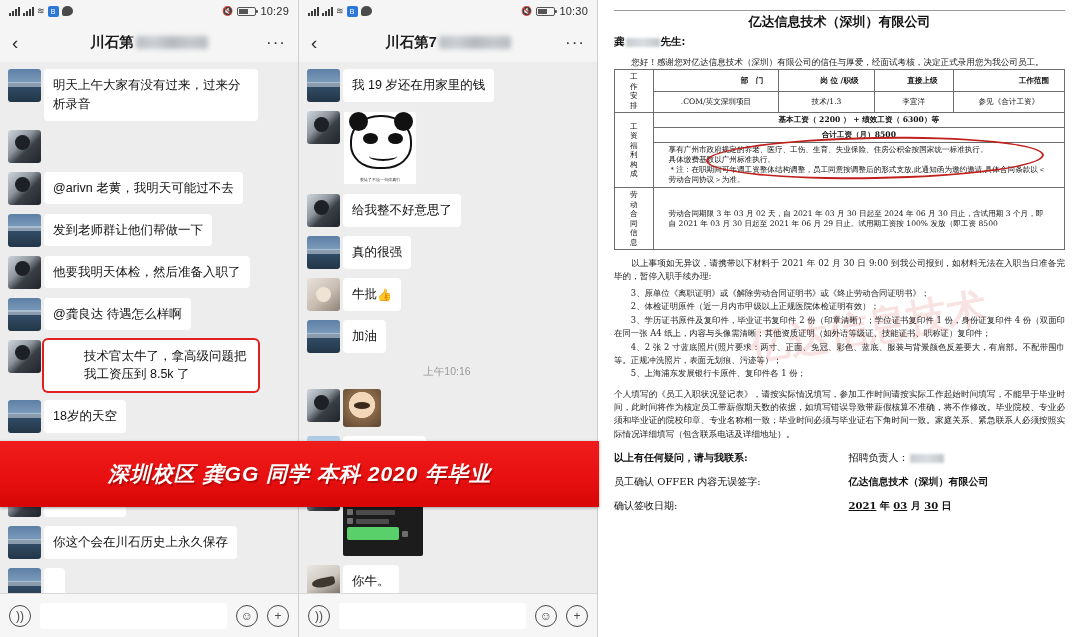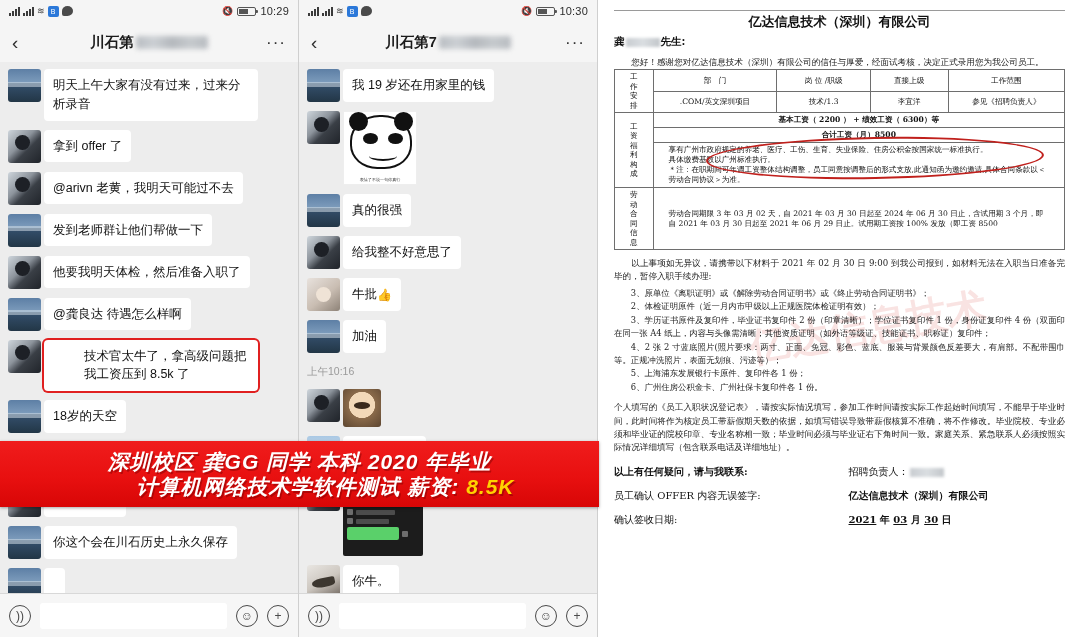--- a/index.html
+++ b/index.html
@@ -146,21 +146,21 @@
     padding: 4px; display:flex; flex-direction:column; gap:3px; overflow:hidden;
   }
   .ss-row { display:flex; align-items:center; gap:3px; }
   .ss-bar { height:5px; border-radius:1px; background:#4c4c4c; }
   .ss-green { background:#5ad06a; }
   .ss-sq { width:6px; height:6px; background:#6d6d6d; border-radius:1px; flex:0 0 6px; }
   .ss-green-block { height:13px; width:72%; background:#5ad06a; border-radius:2px; }
 
   .thumb-up { display:inline-block; font-size:12px; vertical-align:-1px; }
   .time-divider {
-    font-size: 10.5px; color: #9a9a9a; margin: 3px 0 1px;
+    text-align: center; font-size: 10.5px; color: #9a9a9a; margin: 3px 0 1px;
   }
   .input-bar {
     height: 44px; flex: 0 0 auto; background: #f6f6f6;
     border-top: 1px solid #d8d8d8;
     display: flex; align-items: center; padding: 0 9px; gap: 9px;
   }
   .circ-btn {
     width: 22px; height: 22px; border-radius: 50%; border: 1.4px solid #4a4a4a;
     flex: 0 0 22px; display:flex; align-items:center; justify-content:center;
     font-size: 12px; color:#4a4a4a; cursor:pointer;
@@ -221,21 +221,21 @@
     font-size: 9px; font-weight: bold; color:#111;
     font-family: "DejaVu Serif", serif; margin: 4px 0 2px 12px;
   }
   table.offer {
     width: 100%; border-collapse: collapse; font-family: "DejaVu Serif", serif;
     font-size: 7.6px; color: #111; margin-bottom: 6px;
   }
   table.offer td, table.offer th {
     border: 1px solid #6e6e6e; padding: 2px 15px; vertical-align: middle;
   }
-  table.offer th { font-weight: normal; text-align: center; }
+  table.offer th { font-weight: bold; text-align: right; }
   .rowlabel { width: 34px; text-align: center; line-height: 1.25; }
   .ctr { text-align: center; }
   .bold { font-weight: bold; }
   .ellipse {
     position: absolute; left: 108px; top: 137px; width: 338px; height: 42px;
     border: 2.2px solid #c0201c; border-radius: 50%;
     transform: rotate(-1deg); z-index: 6; pointer-events: none;
   }
   .doc-list { margin: 3px 0 0 0; list-style: none; }
   .doc-list li {
@@ -301,21 +301,20 @@
       <span class="dots">···</span>
     </div>
 
     <div class="msg-list">
       <div class="msg">
         <div class="avatar av-scenic"></div>
         <div class="bubble">明天上午大家有没有过来，过来分析录音</div>
       </div>
       <div class="msg">
         <div class="avatar av-person"></div>
-        <div class="bubble">拿到 offer 了</div>
       </div>
       <div class="msg">
         <div class="avatar av-person"></div>
         <div class="bubble">@arivn 老黄，我明天可能过不去</div>
       </div>
       <div class="msg">
         <div class="avatar av-scenic"></div>
         <div class="bubble">发到老师群让他们帮做一下</div>
       </div>
       <div class="msg">
@@ -409,26 +408,26 @@
             <div class="panda-eyes">
                 <i></i>
                 <i></i>
               </div>
             <div class="panda-mouth"></div>
           </div>
           <div class="sticker-cap">表情了不说一句你真行</div>
         </div>
       </div>
       <div class="msg">
+        <div class="avatar av-person"></div>
+        <div class="bubble">给我整不好意思了</div>
+      </div>
+      <div class="msg">
         <div class="avatar av-scenic"></div>
         <div class="bubble">真的很强</div>
-      </div>
-      <div class="msg">
-        <div class="avatar av-person"></div>
-        <div class="bubble">给我整不好意思了</div>
       </div>
       <div class="msg">
         <div class="avatar av-baby"></div>
         <div class="bubble"><span>牛批</span><span class="thumb-up">👍</span></div>
       </div>
       <div class="msg">
         <div class="avatar av-scenic"></div>
         <div class="bubble">加油</div>
       </div>
 
@@ -480,23 +479,20 @@
     <div class="input-bar">
       <div class="circ-btn">))</div>
       <div class="text-entry"></div>
       <div class="circ-btn">☺</div>
       <div class="circ-btn">+</div>
     </div>
   </div>
 
   <div class="red-banner">
     <div class="banner-line">深圳校区 龚GG 同学 本科 2020 年毕业</div>
-    <div class="banner-line banner-line2">
-      <span>计算机网络技术学软件测试    薪资: </span><span class="salary-hl">8.5K</span>
-    </div>
   </div>
 
   <div class="doc-panel">
     <div class="watermark">亿达信息技术</div>
     <div class="doc-body">
       <div class="logo-rule"></div>
       <div class="doc-company">亿达信息技术（深圳）有限公司</div>
       <div class="doc-salut">
         <span>龚</span>
         <span class="redact"></span>
@@ -511,21 +507,21 @@
           <td class="rowlabel" rowspan="2">工作安排</td>
           <th>部　门</th>
           <th>岗 位 /职级</th>
           <th>直接上级</th>
           <th>工作范围</th>
         </tr>
         <tr>
           <td class="ctr">.COM/英文深圳项目</td>
           <td class="ctr">技术/1.3</td>
           <td class="ctr">李宜洋</td>
-          <td class="ctr">参见《招聘负责人》</td>
+          <td class="ctr">参见《合计工资》</td>
         </tr>
         <tr>
           <td class="rowlabel" rowspan="3">工资福利构成</td>
           <td class="ctr bold" colspan="4">基本工资（ 2200 ） + 绩效工资（ 6300）等</td>
         </tr>
         <tr>
           <td class="ctr bold" colspan="4">合计工资（月）8500</td>
         </tr>
         <tr>
           <td colspan="4">
@@ -542,21 +538,20 @@
         </table>
 
       <div class="doc-p indent">以上事项如无异议，请携带以下材料于 2021 年 02 月 30 日  9:00  到我公司报到，如材料无法在入职当日准备完毕的，暂停入职手续办理:</div>
 
       <ul class="doc-list">
         <li>3、原单位《离职证明》或《解除劳动合同证明书》或《终止劳动合同证明书》；</li>
         <li>2、体检证明原件（近一月内市甲级以上正规医院体检证明有效）；</li>
         <li>3、学历证书原件及复印件，毕业证书复印件 2 份（印章清晰）；学位证书复印件 1 份，身份证复印件 4 份（双面印在同一张 A4 纸上，内容与头像需清晰；其他资质证明（如外语等级证、技能证书、职称证）复印件；</li>
         <li>4、2 张 2 寸蓝底照片(照片要求：两寸、正面、免冠、彩色、蓝底、服装与背景颜色反差要大，有肩部。不配带围巾等。正规冲洗照片，表面无划痕、污迹等）；</li>
         <li>5、上海浦东发展银行卡原件、复印件各 1 份；</li>
-        <li>6、广州住房公积金卡、广州社保卡复印件各 1 份。</li>
       </ul>
 
       <div class="doc-p">个人填写的《员工入职状况登记表》，请按实际情况填写，参加工作时间请按实际工作起始时间填写，不能早于毕业时间，此时间将作为核定员工带薪假期天数的依据，如填写错误导致带薪假核算不准确，将不作修改。毕业院校、专业必须和毕业证的院校印章、专业名称相一致；毕业时间必须与毕业证右下角时间一致。家庭关系、紧急联系人必须按照实际情况详细填写（包含联系电话及详细地址）。</div>
 
       <div class="doc-foot">
         <div class="foot-left">
           <div class="foot-line b">以上有任何疑问，请与我联系:</div>
           <div class="foot-line">员工确认 OFFER 内容无误签字:</div>
           <div class="foot-line">确认签收日期:</div>
         </div>

